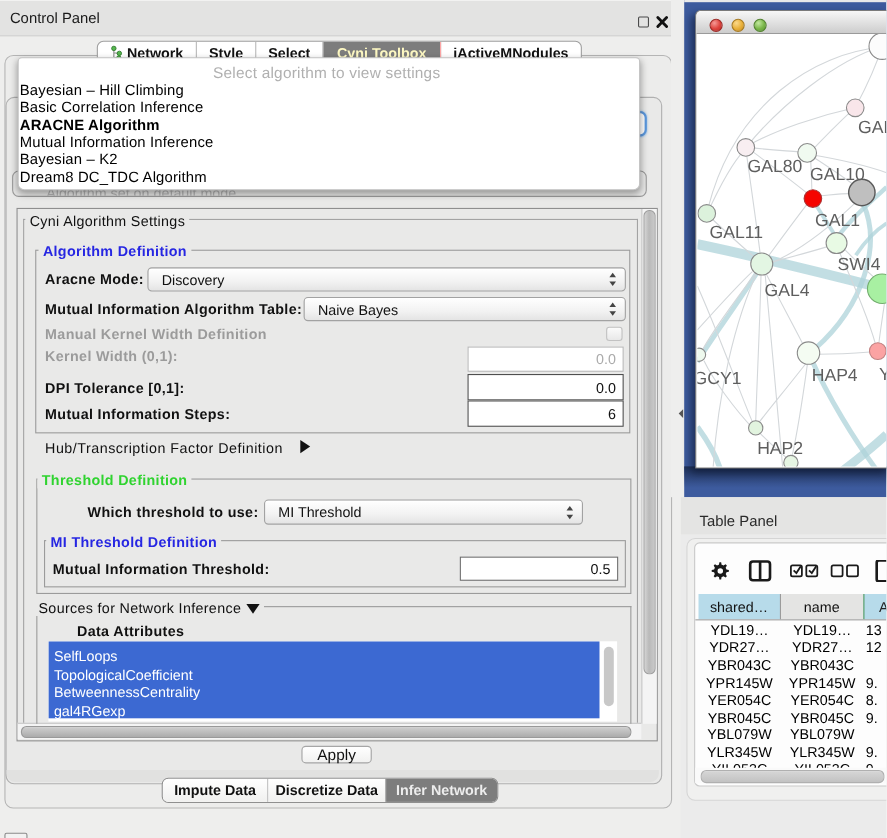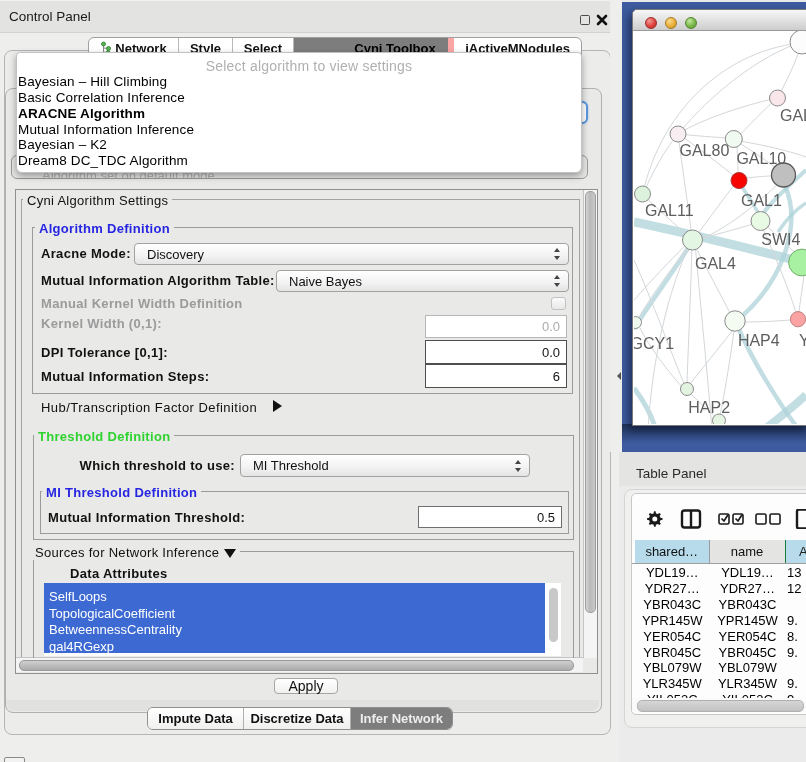--- a/index.html
+++ b/index.html
@@ -43,21 +43,21 @@
     <svg width="12" height="14" viewBox="0 0 12 14" style="margin-right:3px;">
       <path d="M3.5 4 L3.5 11 M3.5 7 L8 7.5 M3.5 11 L7.5 11.5" stroke="#8a8a8a" stroke-width="1"></path>
       <circle cx="3.5" cy="3" r="2" fill="#57b84f" stroke="#2f7a2d" stroke-width="0.8"></circle>
       <circle cx="8.5" cy="7.5" r="2" fill="#57b84f" stroke="#2f7a2d" stroke-width="0.8"></circle>
       <circle cx="8" cy="11.7" r="2" fill="#57b84f" stroke="#2f7a2d" stroke-width="0.8"></circle>
     </svg>
     <span style="font-weight:600;">Network</span>
       </div>
   <div style="width:53px;display:flex;align-items:center;justify-content:center;border-right:1px solid #b9b9b9;font-weight:600;">Style</div>
   <div style="width:60px;display:flex;align-items:center;justify-content:center;border-right:1px solid #b9b9b9;font-weight:600;">Select</div>
-  <div style="width:106px;display:flex;align-items:center;justify-content:center;border-right:6px solid #fca5a5;font-weight:600;background:#7d7d7d;color:#000000;padding-left:48px;">Cyni Toolbox</div>
+  <div style="width:106px;display:flex;align-items:center;justify-content:center;border-right:1px solid #fca5a5;font-weight:600;background:#7d7d7d;color:#fef9c3;">Cyni Toolbox</div>
   <div style="width:127px;display:flex;align-items:center;justify-content:center;font-weight:600;">jActiveMNodules</div>
 </div>
 
 <div class="abs" style="left:4.5px;top:88px;width:595px;height:623px;background:#e9e9e8;
   border:1px solid #b0b0b0;border-radius:8px;"></div>
 <div class="abs" style="left:5.5px;top:700px;width:593px;height:11px;background:#e1e1e0;border-radius:0 0 8px 8px;"></div>
 
 <div class="abs" style="left:470px;top:101px;width:114px;height:19px;background:#fff;
   border:2px solid #5b97dc;border-radius:6px;box-shadow:0 0 2px #7db2e8;"></div>
 <div class="abs" style="left:11px;top:155px;width:575px;height:22px;background:#e7e7e6;
@@ -124,21 +124,21 @@
   <div class="abs" style="left:44px;top:583px;width:517px;height:73px;background:#fff;overflow:hidden;">
     <div style="position:absolute;left:0;top:0;width:501px;height:70px;background:#3c69d2;color:#fff;
       font-size:13px;line-height:16.7px;padding:6px 0 0 5px;box-sizing:border-box;">
       SelfLoops<br>TopologicalCoefficient<br>BetweennessCentrality<br>gal4RGexp</div>
     <div style="position:absolute;left:505px;top:5px;width:8.5px;height:54px;background:#c8c8c8;border-radius:4.5px;"></div>
   </div>
 </div>
 
 <div class="abs" id="popup" style="left:16px;top:52px;width:564px;height:119px;background:#fff;
   border:1px solid #c2c2c2;border-radius:4px 4px 6px 6px;box-shadow:0 3px 7px rgba(0,0,0,0.35);z-index:30;">
-  <div style="position:absolute;left:12px;top:5px;width:100%;padding-right:4px;box-sizing:border-box;text-align:center;color:#b0b0b0;font-size:14px;letter-spacing:0.2px;">Select algorithm to view settings</div>
+  <div style="position:absolute;left:0;top:5px;width:100%;padding-right:4px;box-sizing:border-box;text-align:center;color:#b0b0b0;font-size:14px;letter-spacing:0.2px;">Select algorithm to view settings</div>
   <div style="position:absolute;left:1px;top:21px;line-height:15.85px;color:#000;font-size:13.5px;letter-spacing:0.15px;">
     Bayesian – Hill Climbing<br>
     Basic Correlation Inference<br>
     <b>ARACNE Algorithm</b><br>
     Mutual Information Inference<br>
     Bayesian – K2<br>
     Dream8 DC_TDC Algorithm
   </div>
 </div>
 

